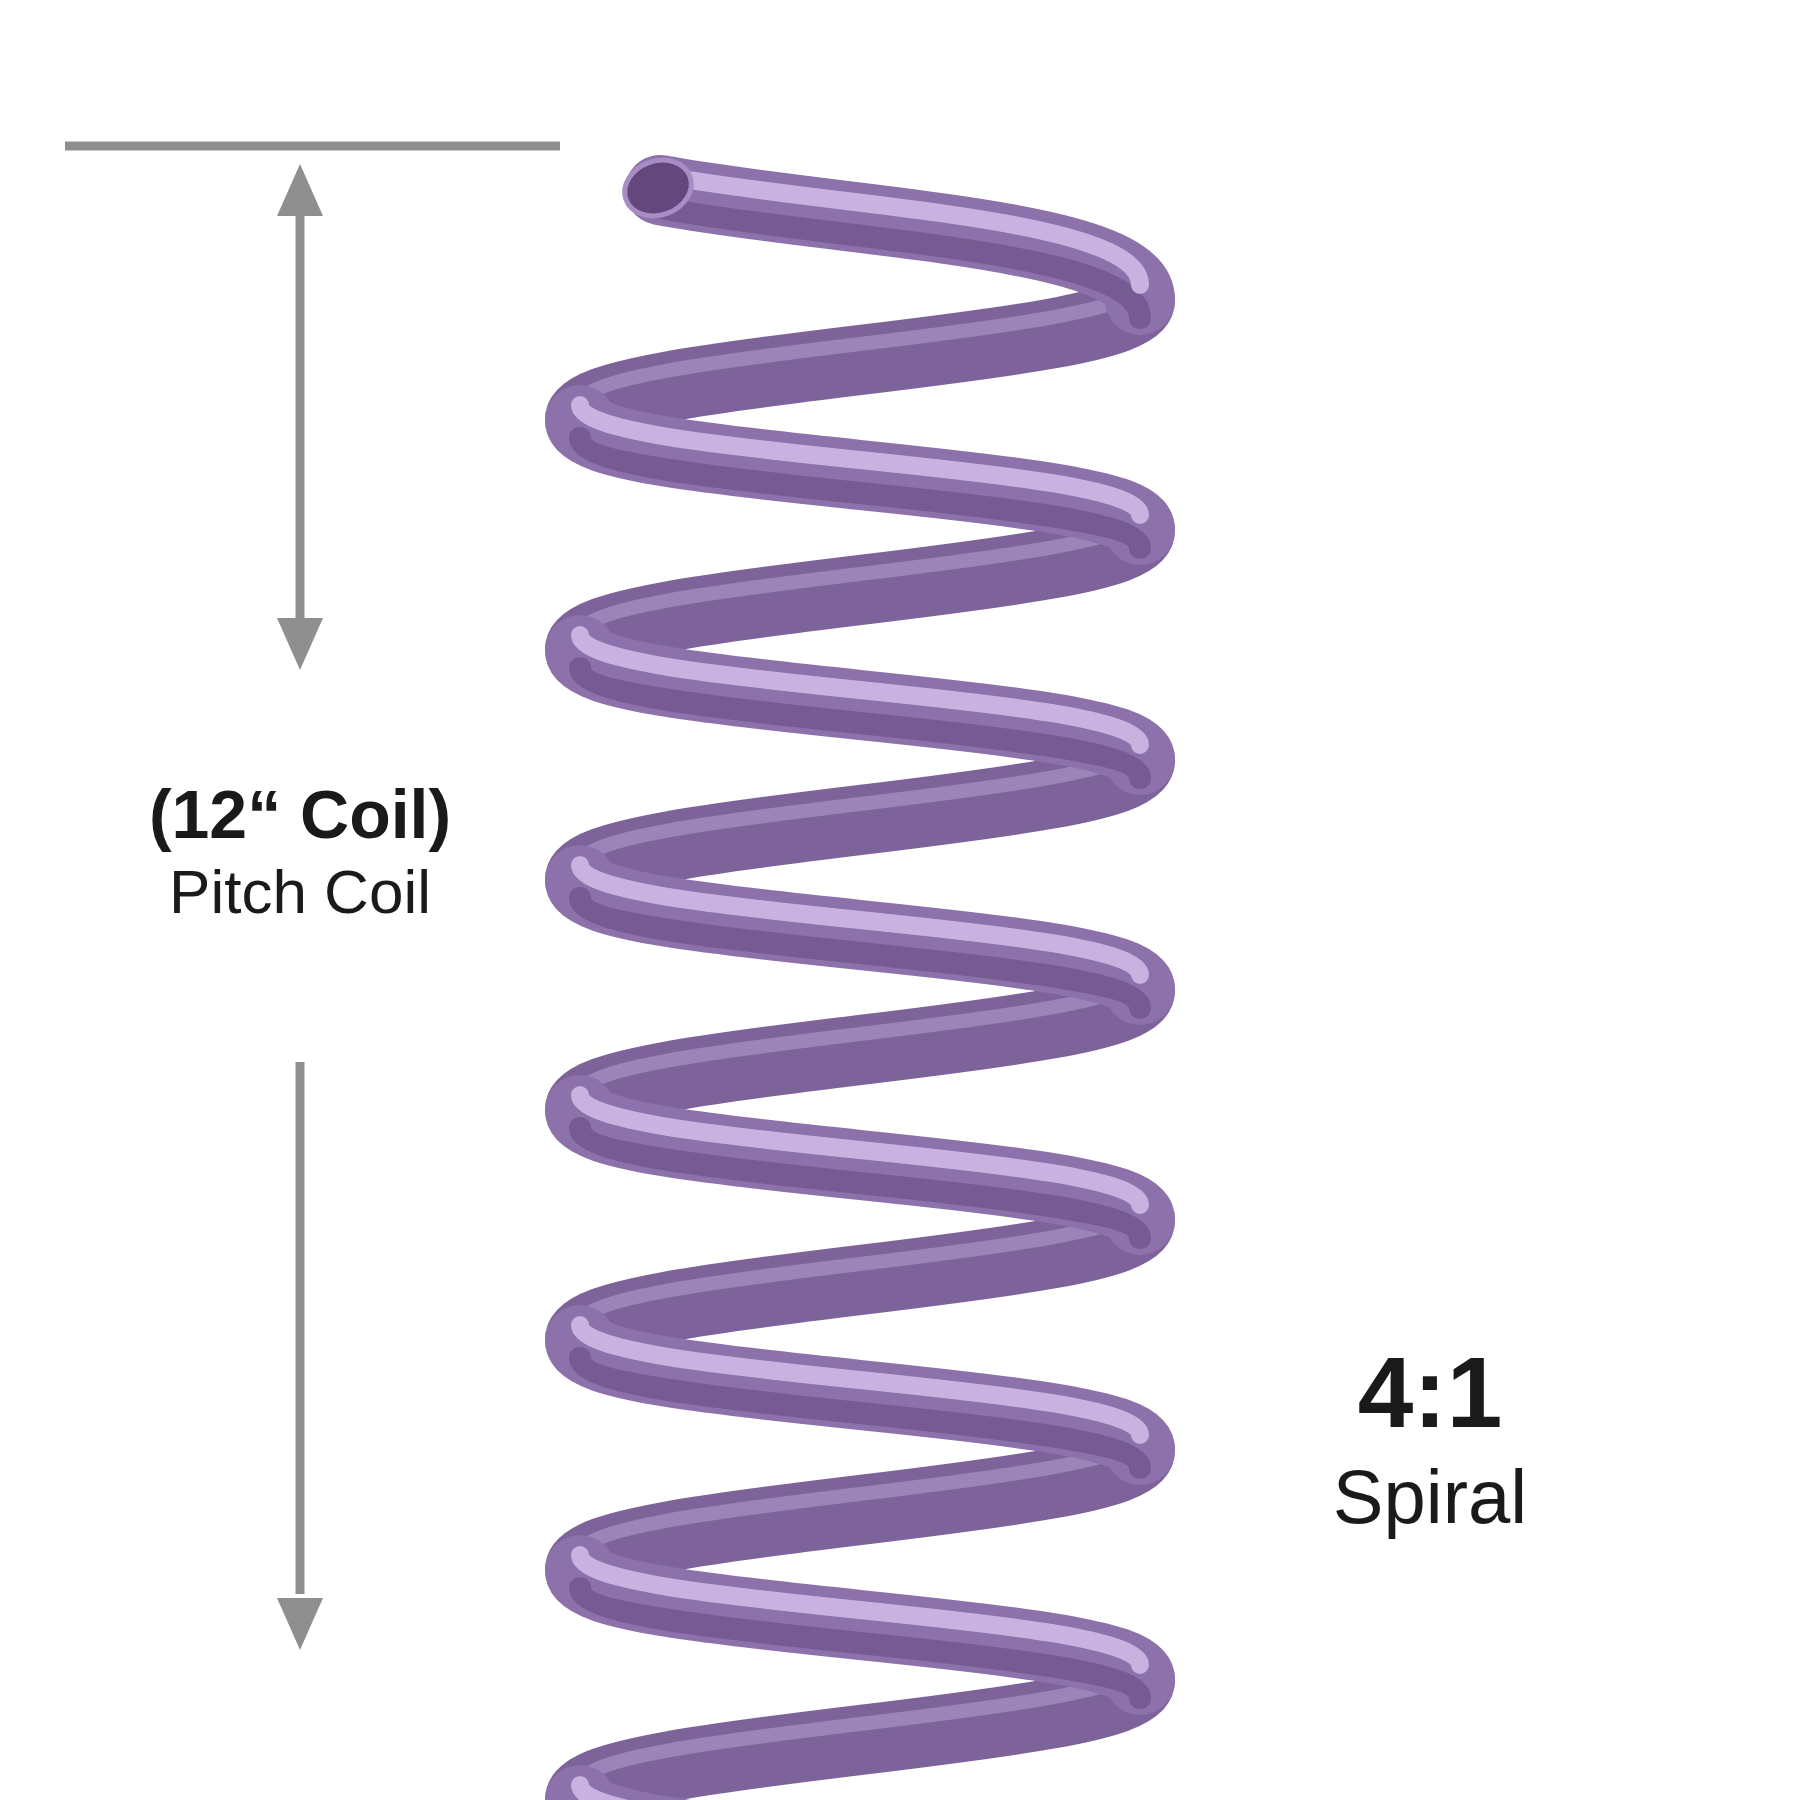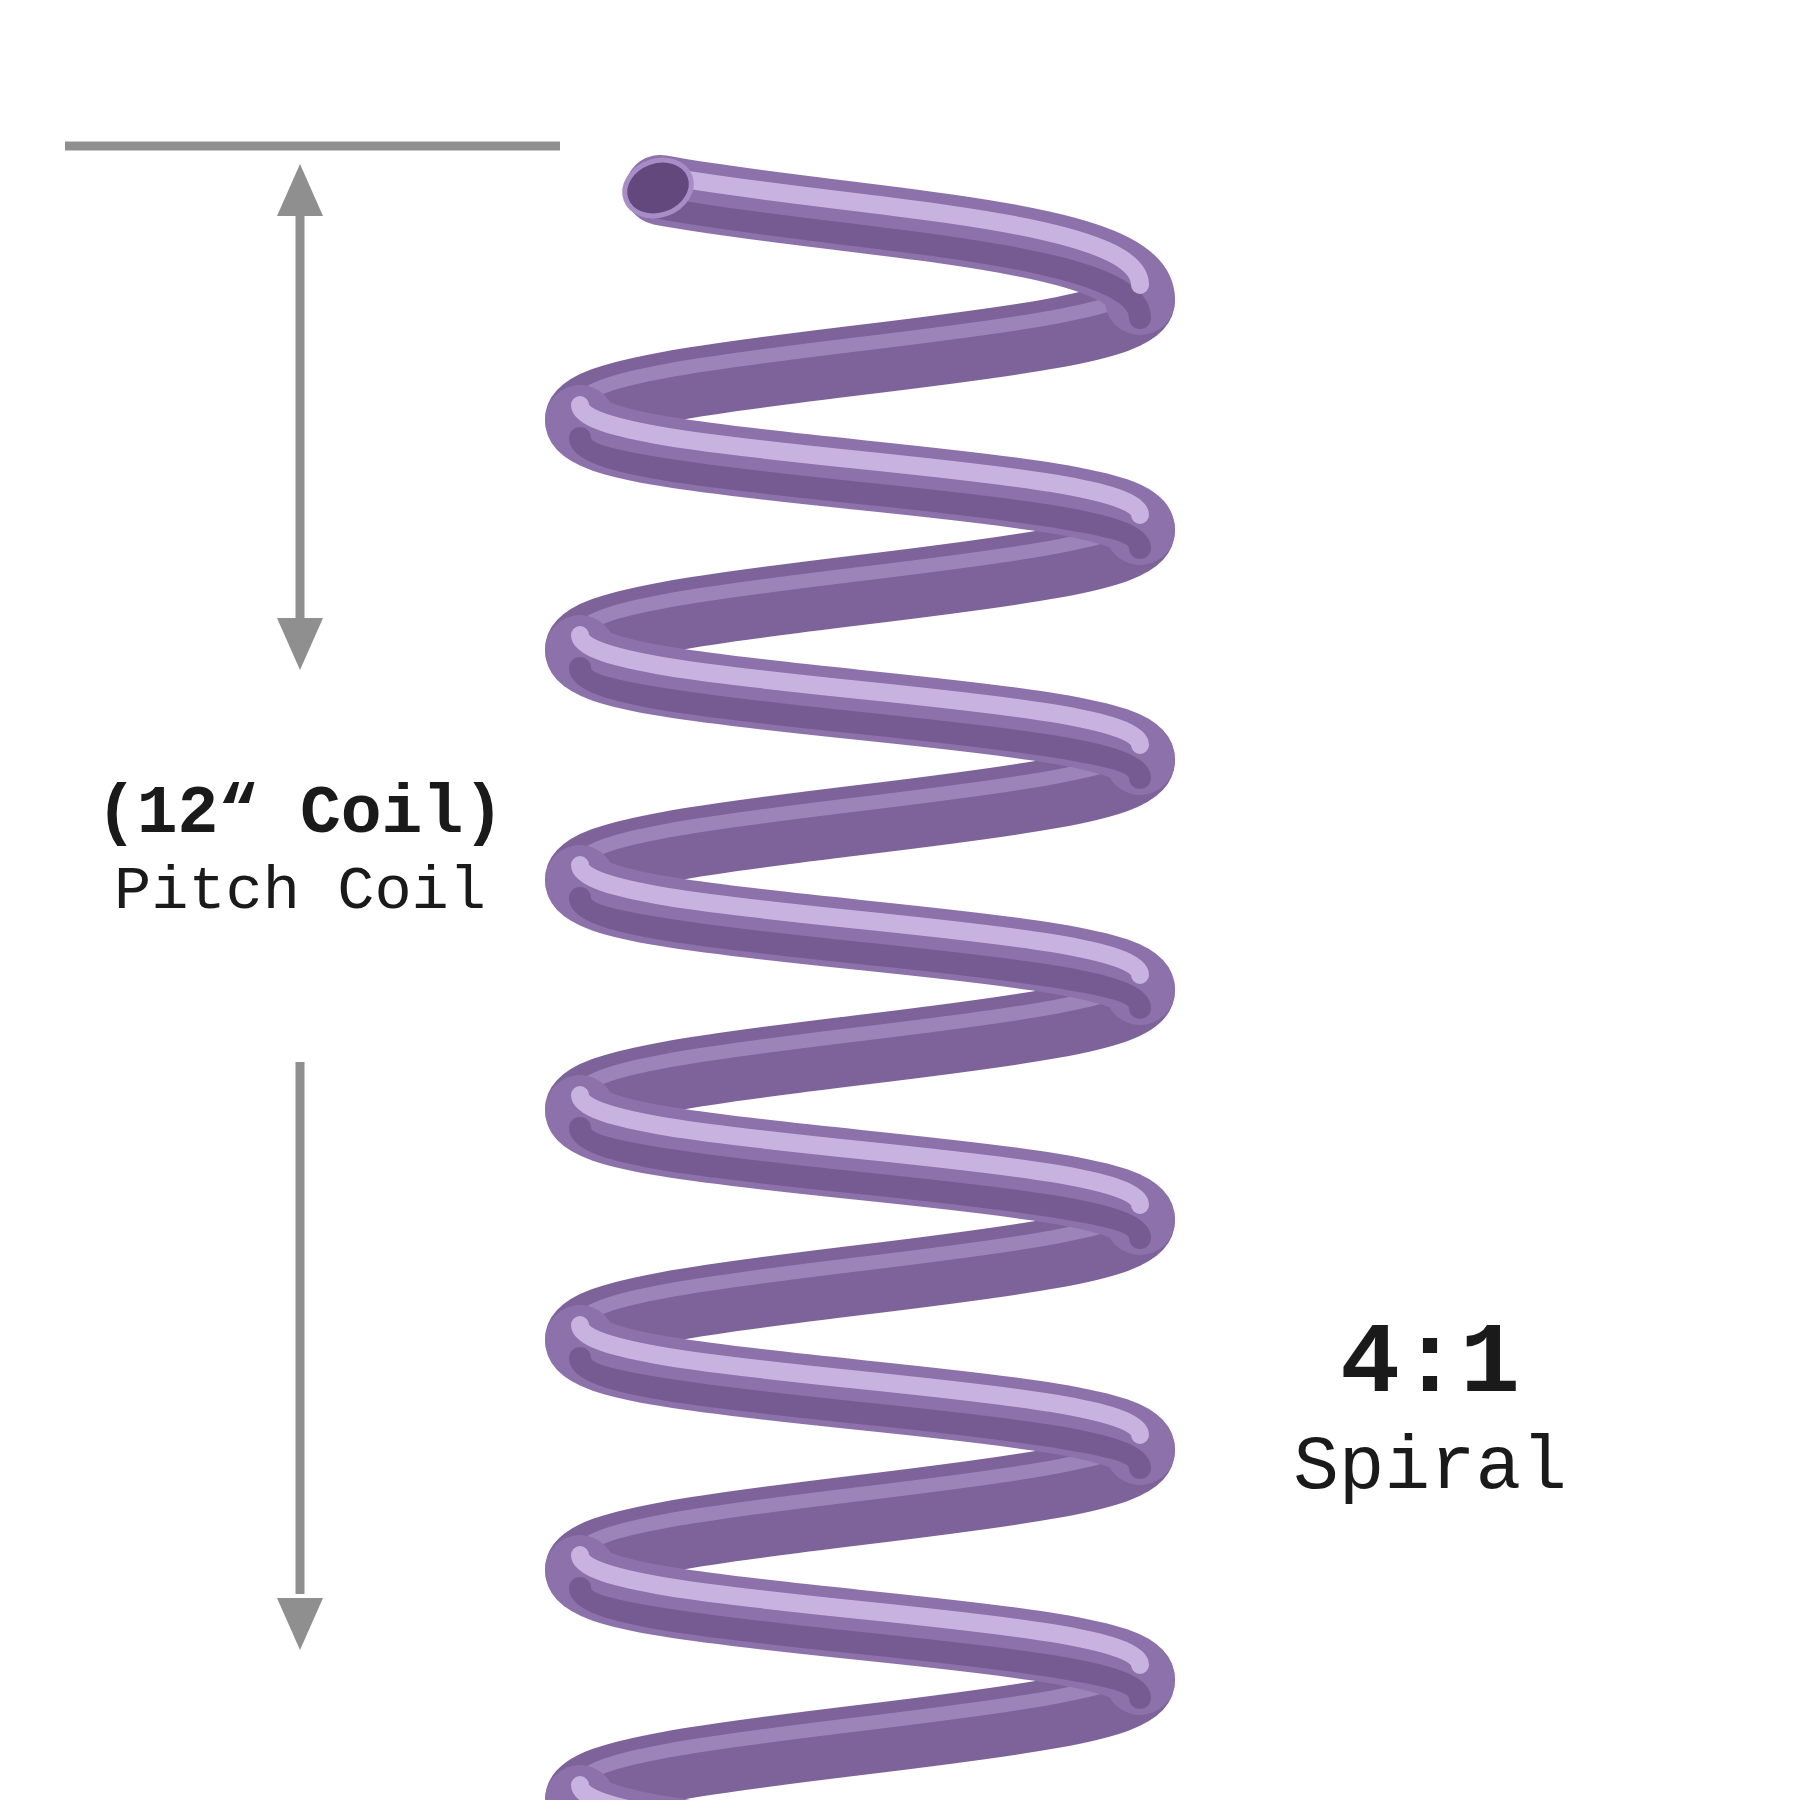--- a/index.html
+++ b/index.html
@@ -6,40 +6,40 @@
     margin: 0;
     padding: 0;
     background: #ffffff;
   }
   .canvas {
     position: relative;
     width: 1800px;
     height: 1800px;
     background: #ffffff;
     overflow: hidden;
-    font-family: Liberation Mono, monospace;
+    font-family: Liberation Sans, sans-serif;
     color: #1a1a1a;
   }
   .canvas > svg {
     position: absolute;
     left: 0;
     top: 0;
   }
   
   .tube-back      { stroke:#7e639b; stroke-width:70; fill:none; stroke-linecap:round; }
   .tube-front     { stroke:#8d71ab; stroke-width:70; fill:none; stroke-linecap:round; }
   .tube-shade     { stroke:#5f4579; stroke-width:22; fill:none; stroke-linecap:round; opacity:.5; }
   .tube-highlight { stroke:#cbb6e3; stroke-width:18; fill:none; stroke-linecap:round; opacity:.95; }
   .tube-highlight.dim { opacity:.4; stroke-width:14; }
   
   .label { position: absolute; text-align: center; }
   .length-label { left: 0; top: 775px; width: 600px; }
   .length-label .headline { font-size: 68px; font-weight: 700; line-height: 1.15; }
   .length-label .caption  { font-size: 62px; font-weight: 400; line-height: 1.25; }
-  .pitch-label { left: 1250px; top: 1312px; width: 360px; }
+  .pitch-label { left: 1250px; top: 1340px; width: 360px; }
   .pitch-label .headline { font-size: 100px; font-weight: 700; line-height: 1.05; }
   .pitch-label .caption  { font-size: 76px; font-weight: 400; line-height: 1.2; margin-top: 6px; }
 </style>
 </head>
 <body>
 
 <div class="canvas">
 
   <svg width="1800" height="1800" viewBox="0 0 1800 1800">
     <defs>

